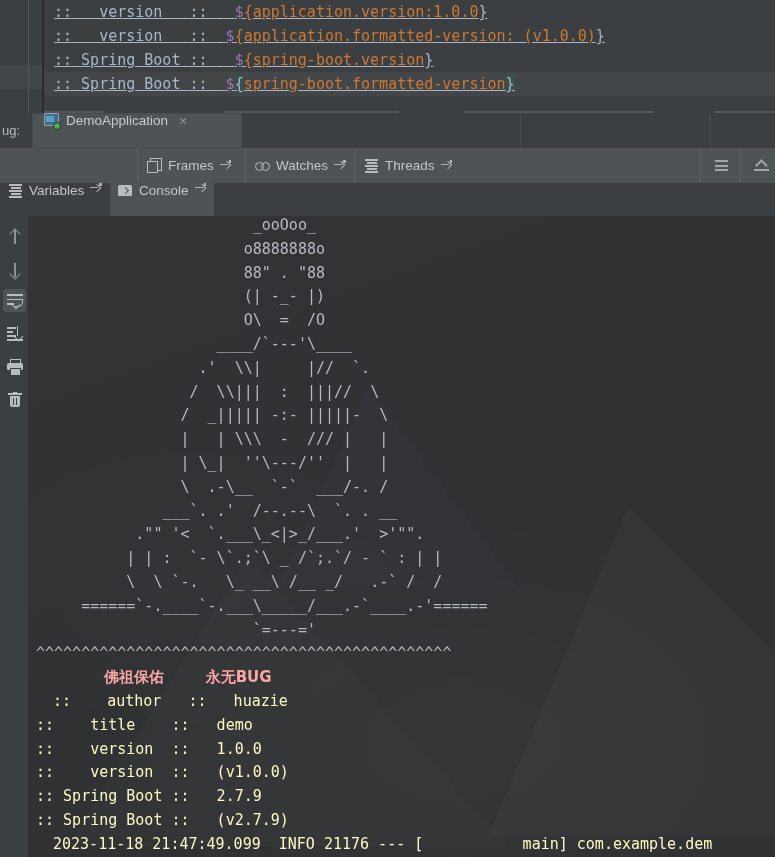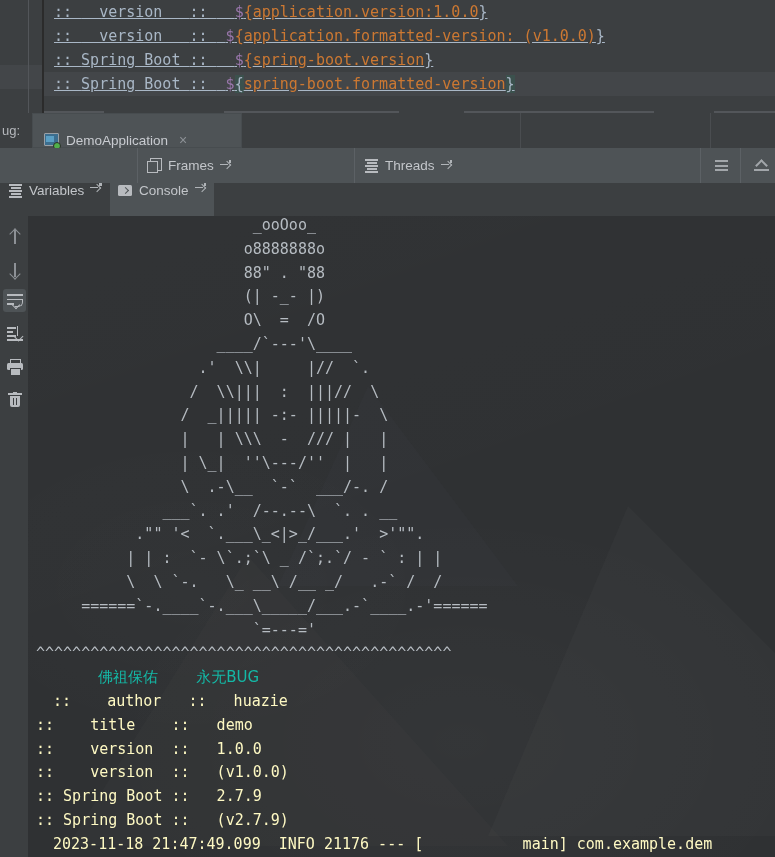--- a/index.html
+++ b/index.html
@@ -67,21 +67,21 @@
     border-bottom: 1px solid #2b2b2b;
   }
   .dbg-label {
     position: absolute; left: 0; top: 0; height: 35px; line-height: 35px;
     color: #b4b7bb; font-size: 13px; padding-left: 2px;
     white-space: nowrap;
   }
   .dbg-tab {
     position: absolute; left: 32px; top: 0; height: 35px;
     background: #4e5356;
-    display: flex; align-items: flex-end; gap: 7px;
+    display: flex; align-items: flex-start; gap: 7px;
     padding: 0 10px 0 12px;
     box-shadow: inset 0 0 0 1px rgba(0,0,0,0.08);
   }
   .dbg-tab .tab-title { color: #c8cbd0; font-size: 13.5px; white-space: nowrap; }
   .dbg-tab .tab-close { color: #8d9196; font-size: 14px; margin-left: 4px; }
   .dbg-tab-sep {
     position: absolute; top: 0; width: 1px; height: 35px; background: #4a4d50;
   }
 
   
@@ -309,21 +309,21 @@
   }
   .console-text {
     position: absolute; left: 8px; top: -2px; right: 0;
     font-family: "DejaVu Sans Mono", monospace;
     font-size: 15px; line-height: 23.8px;
     color: #bfc4c9;
     white-space: pre;
     letter-spacing: 0;
   }
   .console-text .art { color: #b6bcc2; }
-  .console-text .cjk { font-family: "DejaVu Sans", sans-serif; color: #14b8a6; }
+  .console-text .cjk { font-family: "DejaVu Sans", sans-serif; color: #fca5a5; font-weight: bold; }
   .console-text .info { color: #fef9c3; margin-left: 17px; }
 </style>
 </head>
 <body>
 
 <div id="root">
 
   <div class="editor-wrap">
     <div class="editor-far-gutter">
       <div class="hl"></div>
@@ -375,20 +375,32 @@
           <span class="b2"></span>
         </span>
       <span class="lbl">Frames</span>
       <span class="tb-pin">
           <span class="arr"></span>
           <span class="head"></span>
           <span class="sq"></span>
         </span>
     </div>
 
+    <div class="tb-item" style="left:245px;">
+      <span class="gi gi-watches">
+          <span class="o1"></span>
+          <span class="o2"></span>
+        </span>
+      <span class="lbl">Watches</span>
+      <span class="tb-pin">
+          <span class="arr"></span>
+          <span class="head"></span>
+          <span class="sq"></span>
+        </span>
+    </div>
 
     <div class="tb-item" style="left:354px;">
       <span class="gi gi-threads">
           <i></i>
           <i></i>
           <i></i>
           <i></i>
           <i></i>
         </span>
       <span class="lbl">Threads</span>

